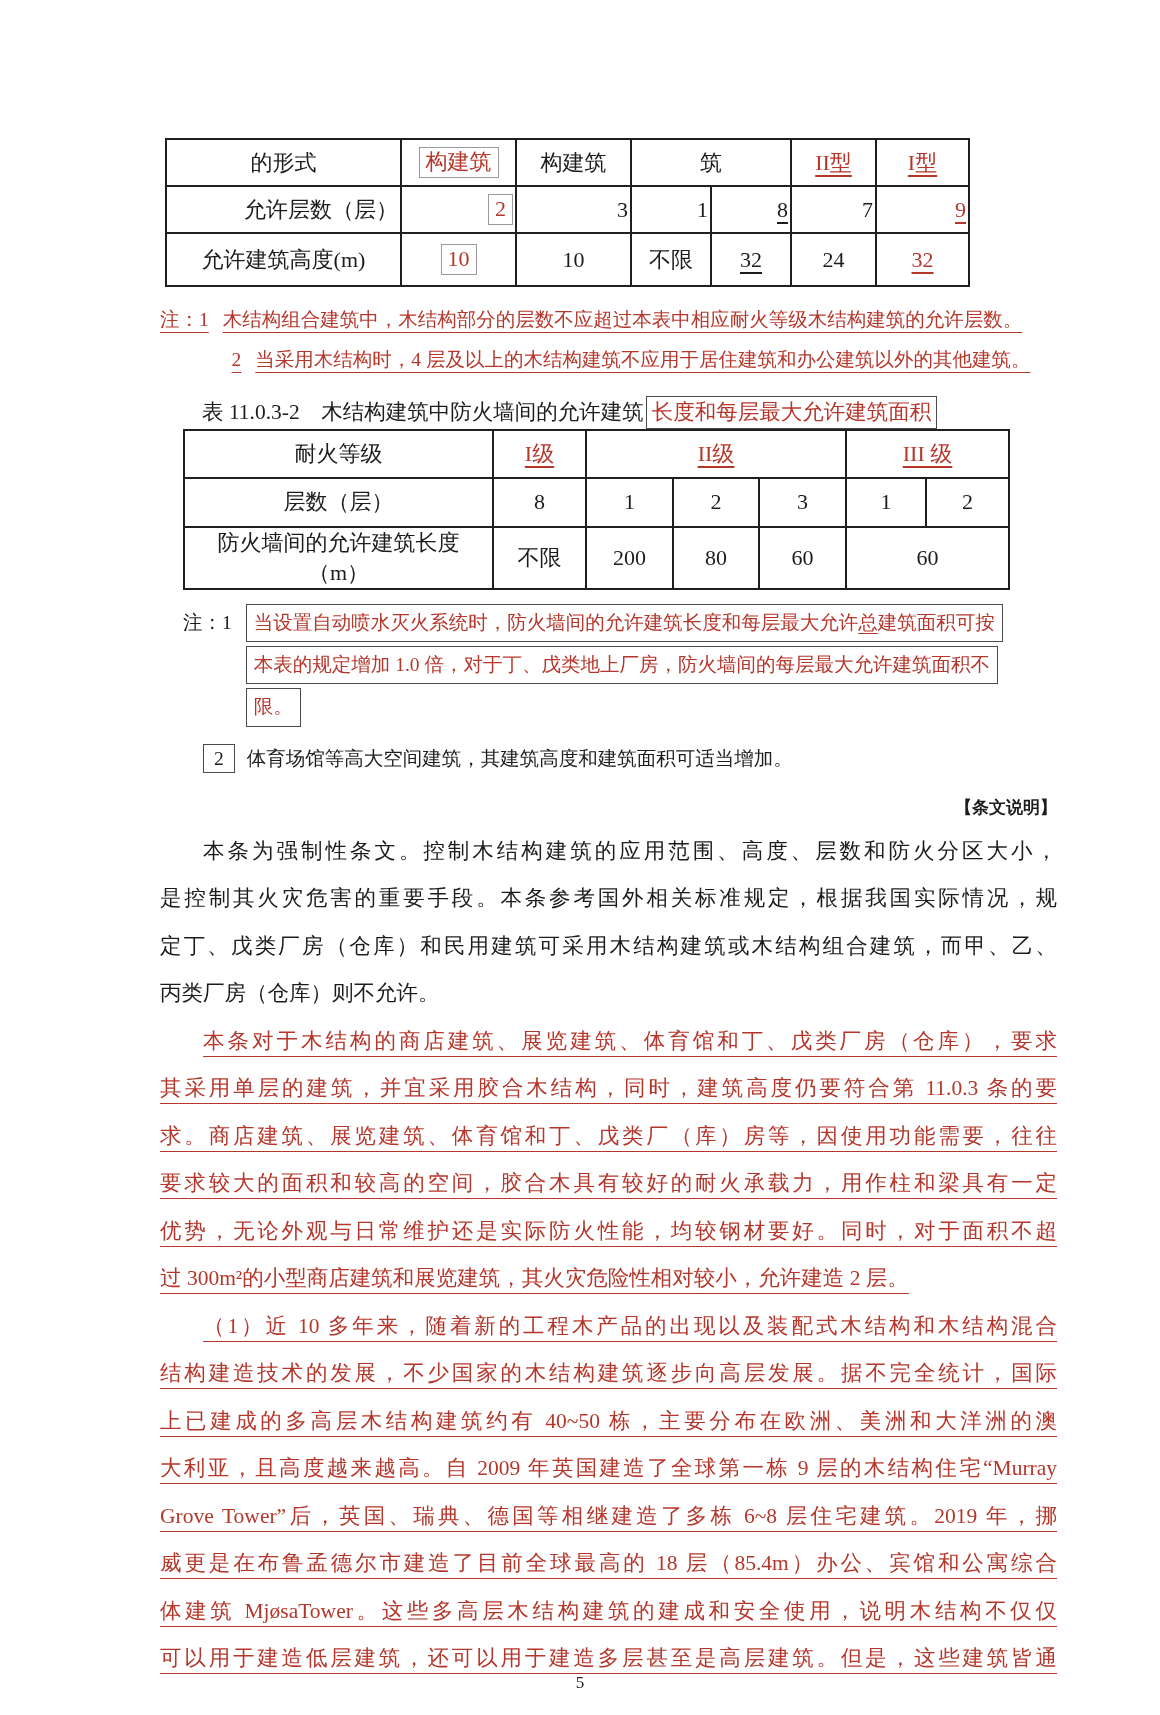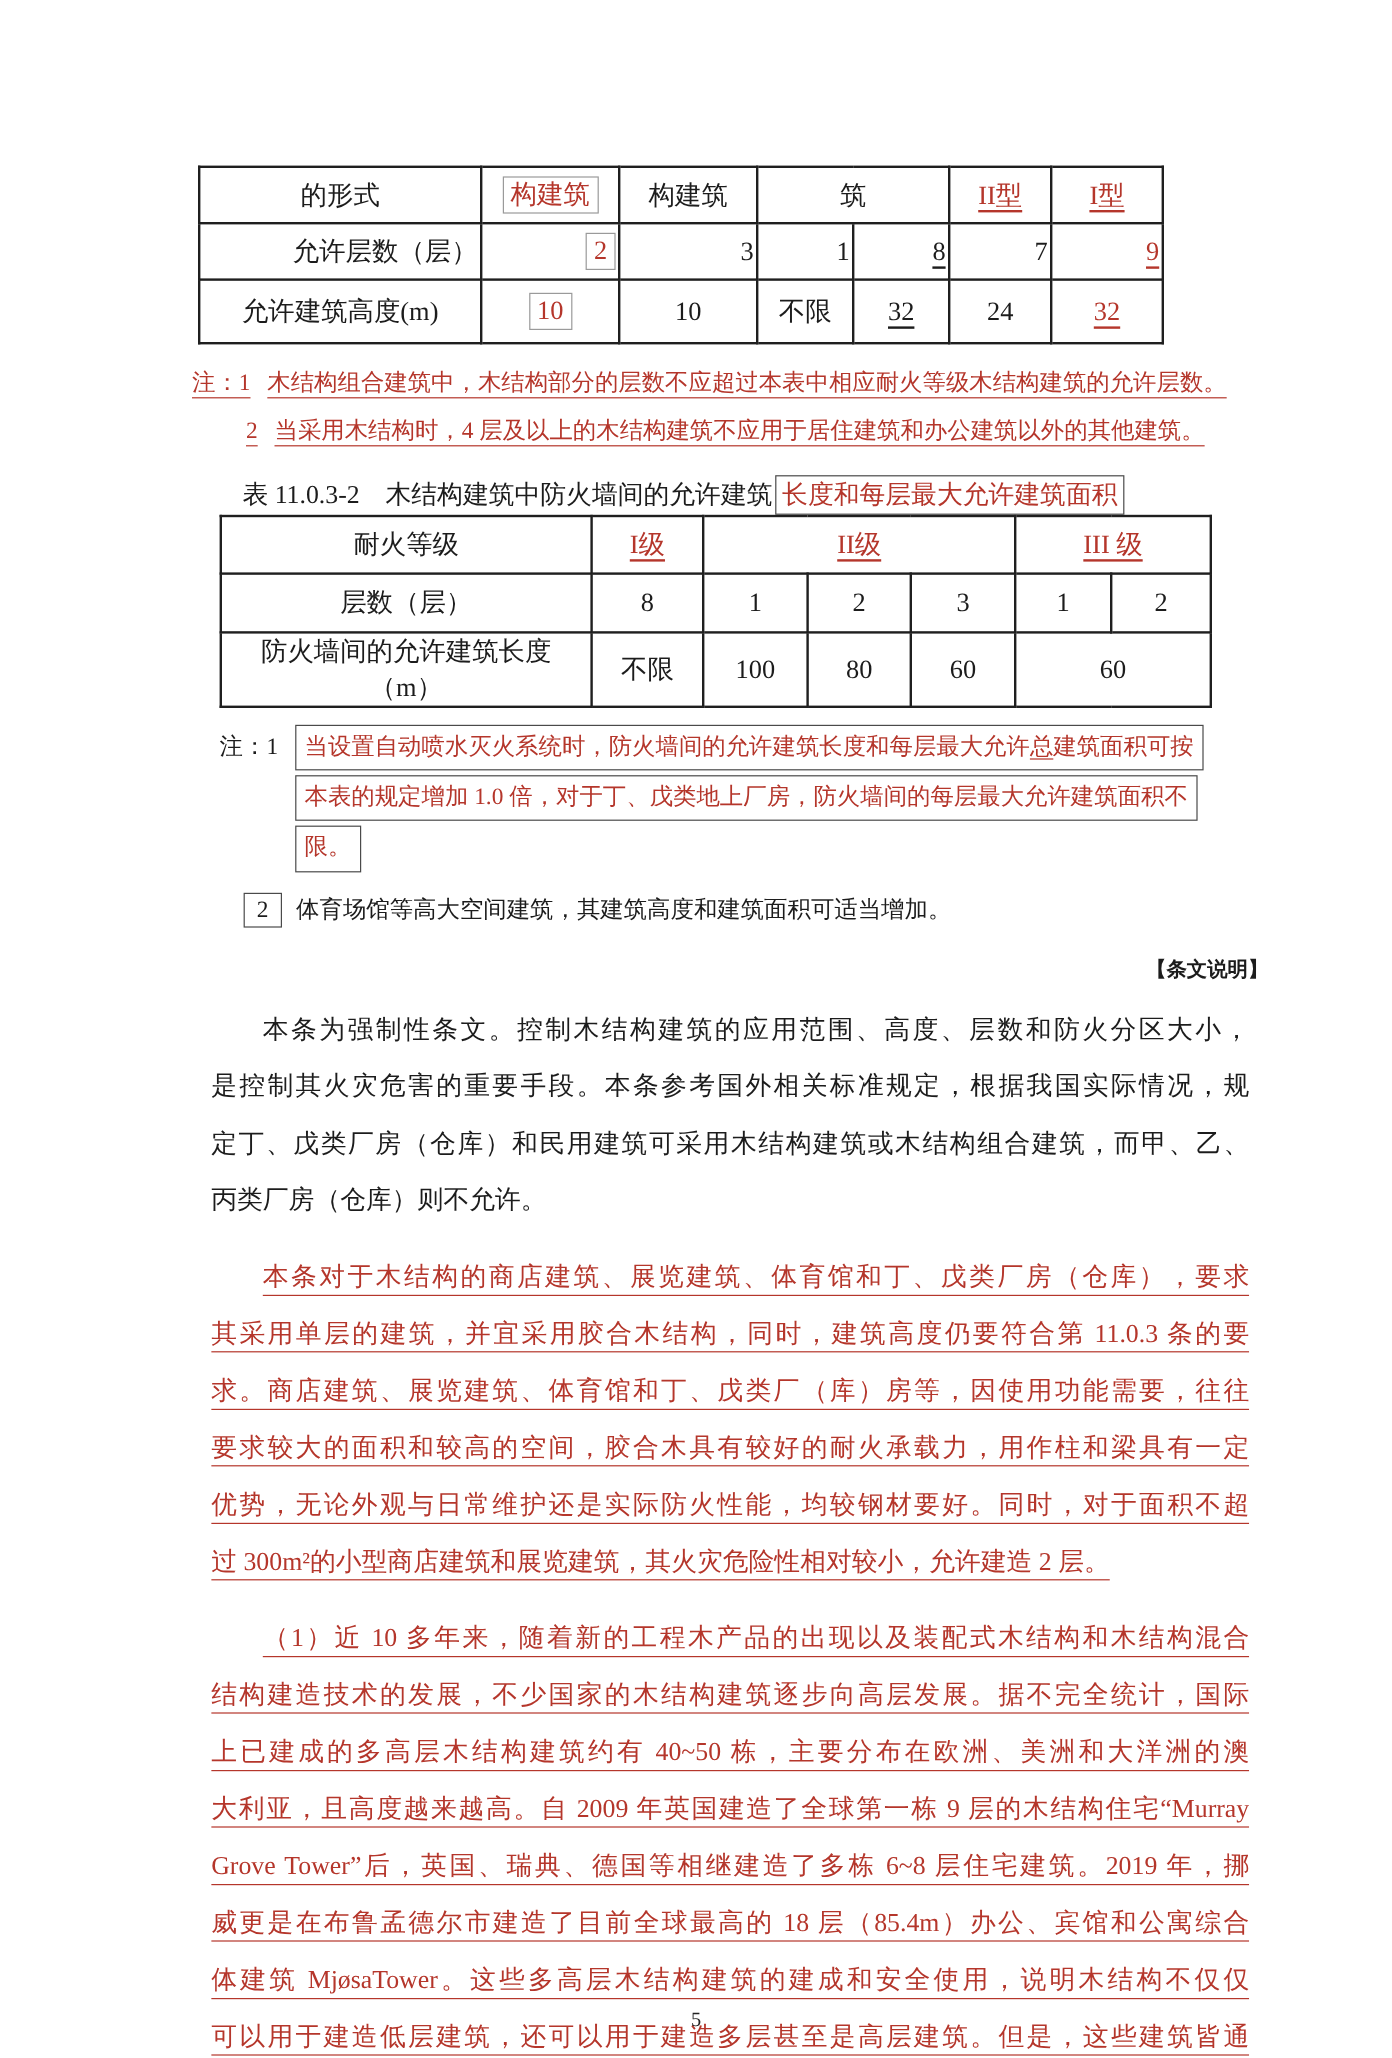--- a/index.html
+++ b/index.html
@@ -38,21 +38,21 @@
   .cellbox{display:inline-block;border:1px solid var(--boxgray);padding:1px 6px;line-height:1.2;}
 
   
   .notes1{margin-top:13px;}
   .note-line{
     font-size:19.5px;color:var(--red);height:40px;line-height:40px;
     text-decoration:underline;text-underline-offset:6px;text-decoration-thickness:1.2px;
     white-space:nowrap;
   }
   .note-line .gap{display:inline-block;width:14px;}
-  .note-line.second{padding-left:45px;}
+  .note-line.second{padding-left:45px;text-align:center;}
 
   
   .t2title{margin-top:16px;padding-left:42px;font-size:21.5px;white-space:nowrap;}
   .boxdark{display:inline-block;border:1.5px solid var(--boxdark);padding:2px 5px;line-height:1.25;}
   .t2title .boxdark{margin-left:2px;}
 
   
   .note2-block{margin-top:14px;margin-left:23px;display:flex;align-items:flex-start;}
   .note2-prefix{font-size:19.5px;line-height:38px;white-space:nowrap;margin-right:14px;}
   .noteboxes{display:flex;flex-direction:column;gap:4px;}
@@ -63,21 +63,21 @@
     white-space:nowrap;
   }
   .ul-word{text-decoration:underline;text-underline-offset:4px;text-decoration-color:var(--red);}
 
   .note2-2{margin-top:13px;margin-left:43px;font-size:19.5px;height:38px;line-height:38px;display:flex;align-items:center;}
   .smallbox{display:inline-block;border:1.2px solid var(--boxdark);padding:1px 10px;line-height:1.3;margin-right:12px;}
 
   
   .section-heading{margin-top:18px;font-size:17px;font-weight:bold;font-family:"Liberation Sans","DejaVu Sans",sans-serif;text-align:right;}
   .body-text{margin-top:9px;}
-  .para{margin:16px;}
+  .para{margin:0;}
   .line{
     font-size:21.5px;height:47.5px;line-height:47.5px;
     text-align:justify;text-align-last:justify;
     white-space:normal;overflow:hidden;
   }
   .line.first{text-indent:2em;}
   .para .line:last-child{text-align-last:left;}
   .para.cont .line:last-child{text-align-last:justify;}
   .para-red .line{
     color:var(--red);
@@ -164,21 +164,21 @@
         <td>8</td>
         <td>1</td>
         <td>2</td>
         <td>3</td>
         <td>1</td>
         <td>2</td>
       </tr>
       <tr>
         <td>防火墙间的允许建筑长度（m）</td>
         <td>不限</td>
-        <td>100</td>
+        <td>200</td>
         <td>80</td>
         <td>60</td>
         <td colspan="2">60</td>
       </tr>
     </tbody>
       </table>
 
     <div class="note2-block">
       <div class="note2-prefix">注：1</div>
       <div class="noteboxes">

